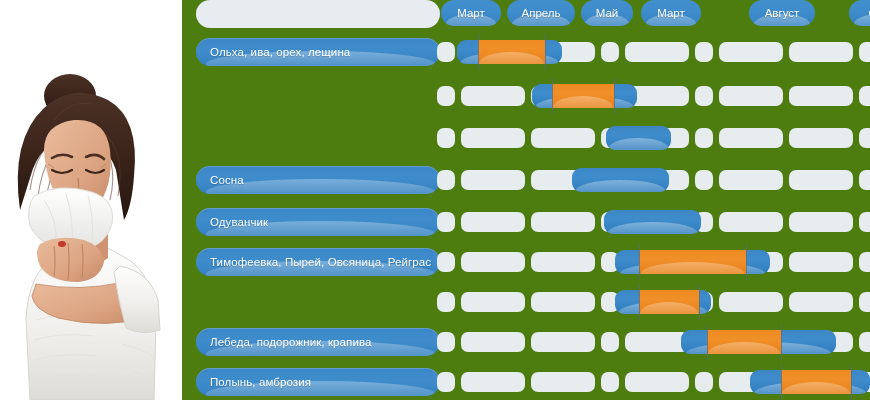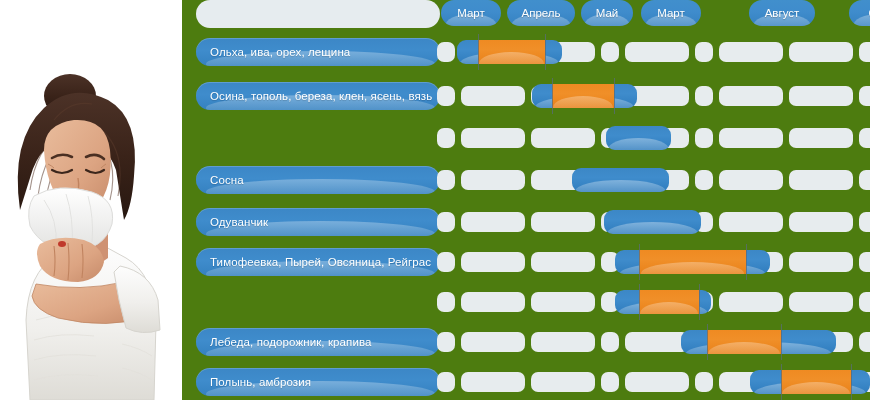--- a/index.html
+++ b/index.html
@@ -252,24 +252,20 @@
           <div class="bar" style="left: 275px; width: 105px;">
             <div class="gloss"></div>
           </div>
           <div class="peak" style="left: 296px; width: 67px;">
             <div class="gloss"></div>
           </div>
           <div class="tick" style="left: 296px;"></div>
           <div class="tick" style="left: 363px;"></div>
         </div>
         <div class="row" style="top: 82px;">
-          <div class="label-pill">
-            <div class="gloss"></div>
-            <div class="txt">Осина, тополь, береза, клен, ясень, вязь</div>
-          </div>
           <div class="cell" style="left: 255px; width: 18px;"></div>
           <div class="cell" style="left: 279px; width: 64px;"></div>
           <div class="cell" style="left: 349px; width: 64px;"></div>
           <div class="cell" style="left: 419px; width: 18px;"></div>
           <div class="cell" style="left: 443px; width: 64px;"></div>
           <div class="cell" style="left: 513px; width: 18px;"></div>
           <div class="cell" style="left: 537px; width: 64px;"></div>
           <div class="cell" style="left: 607px; width: 64px;"></div>
           <div class="cell" style="left: 677px; width: 18px;"></div>
           <div class="bar" style="left: 350px; width: 105px;">

